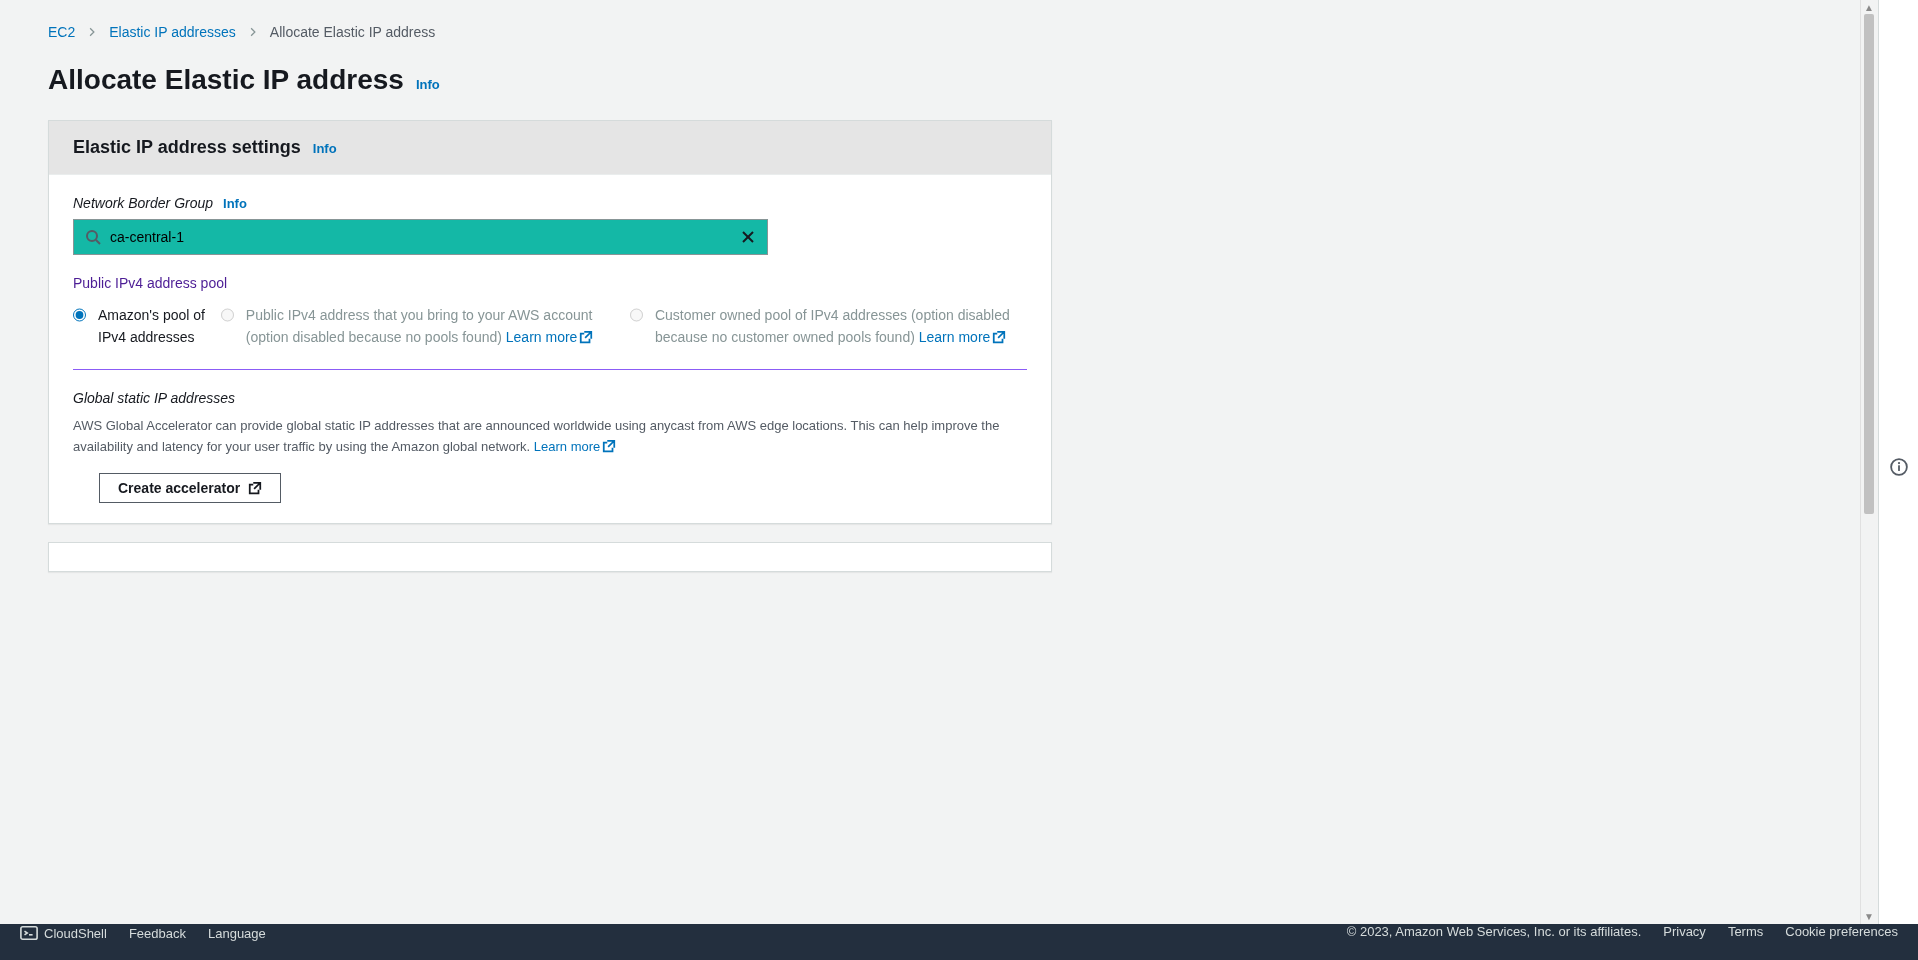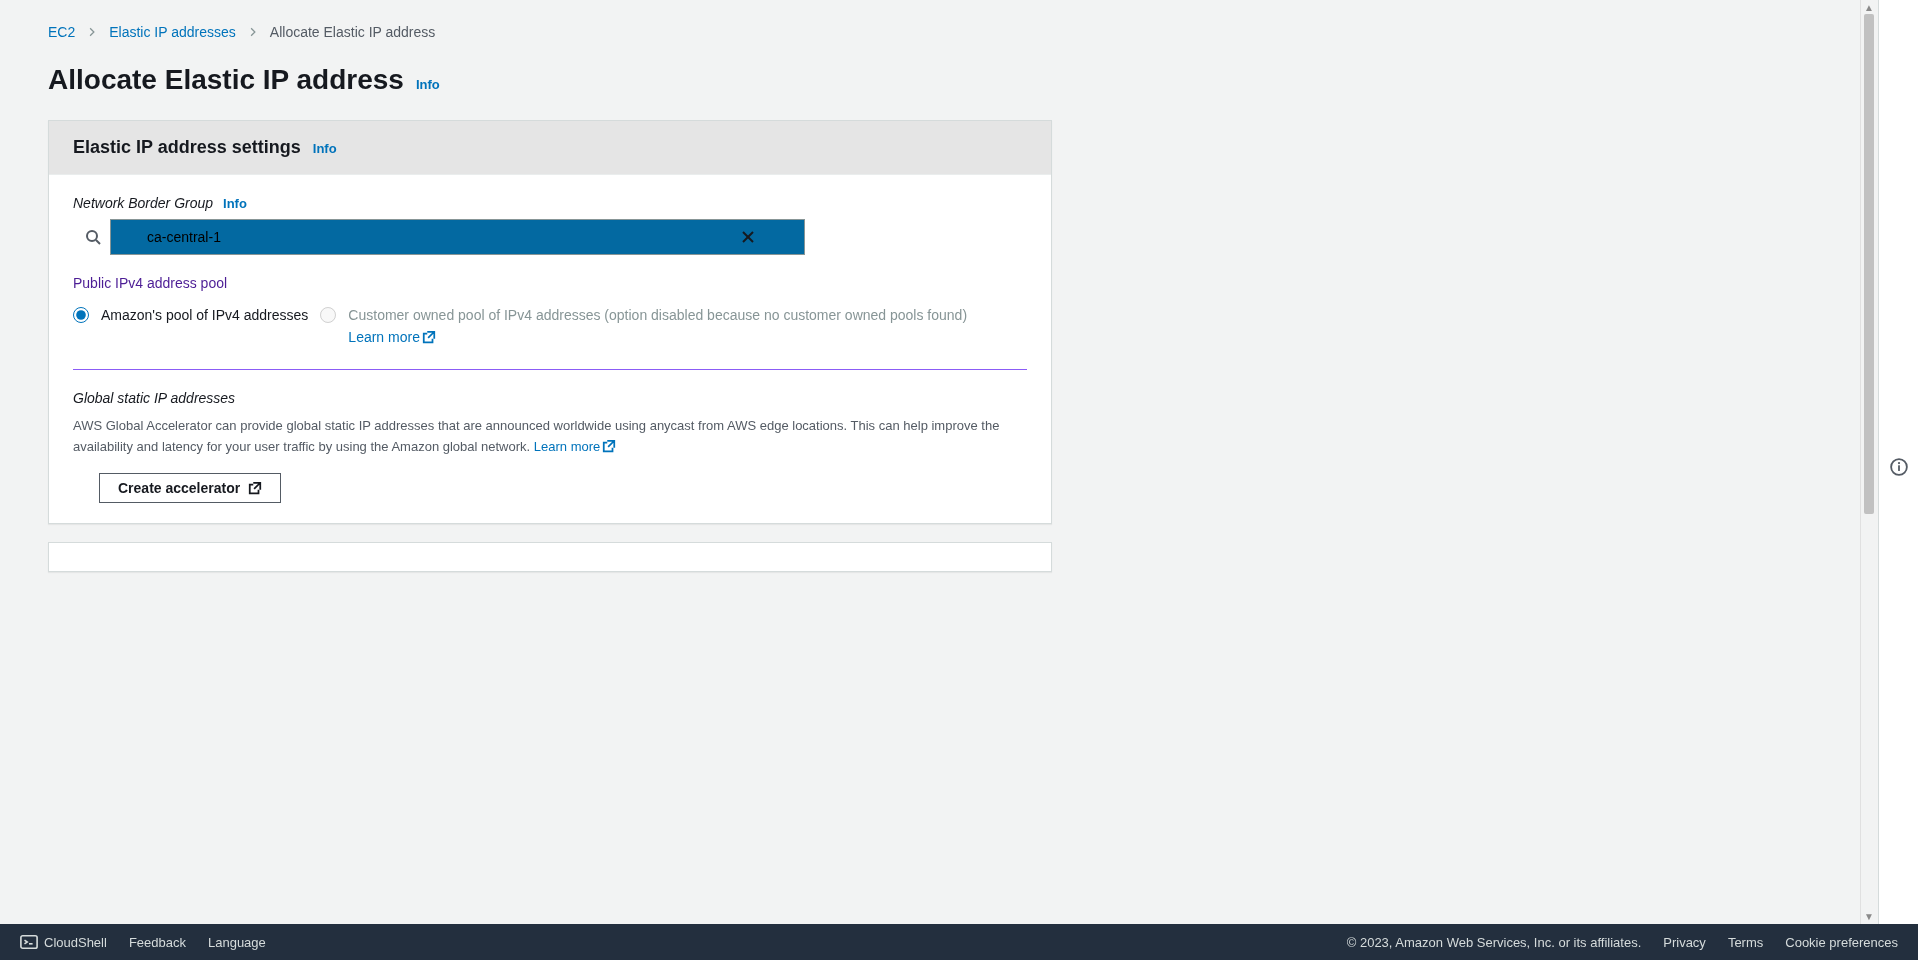--- a/index.html
+++ b/index.html
@@ -27,41 +27,41 @@
   .panel-header h2 { font-size: 18px; font-weight: 700; }
   .panel-body { padding: 20px 24px; }
   .panel-section + .panel-section { border-top: 1px solid #8b5cf6; margin-top: 20px; padding-top: 20px; }
 
   .field-label-row { display: flex; align-items: baseline; gap: 10px; margin-bottom: 8px; }
   .field-label { font-size: 14px; color: #16191f; font-style: italic; }
 
   
   .search-wrap { position: relative; width: 695px; max-width:100%; }
   .search-wrap .search-icon { position: absolute; left: 12px; top: 50%; transform: translateY(-50%); color: #545b64; display:flex; }
-  .search-input { width: 100%; height: 36px; border: 1px solid #879596; padding: 6px 40px 6px 36px; font-size: 14px; background:#0369a1;margin-left:37px; }
+  .search-input { width: 100%; height: 36px; border: 1px solid #879596; padding: 6px 40px 6px 36px; font-size: 14px; background:#14b8a6; }
   .clear-btn { position: absolute; right: 6px; top: 50%; transform: translateY(-50%); background: none; border: none; cursor: pointer; color: #16191f; padding: 6px; display:flex; }
 
   
   .radio-group { display: flex; flex-direction: row; gap: 12px; margin-top:13px; }
   .radio-row { display: flex; align-items: flex-start; gap: 12px; }
   .radio-row input[type=radio] { margin-top: 3px; width: 16px; height: 16px; accent-color: #0073bb; }
   .radio-row.disabled { color: #879596; }
   .radio-row.disabled input[type=radio] { accent-color: #c9c9c9; }
   .radio-label { font-size: 14px; line-height: 1.6; max-width: 660px; }
   .learn-more { color: #0073bb; text-decoration: none; white-space: nowrap; }
   .ext-icon { display:inline-flex; vertical-align: -2px; margin-left:2px; }
 
   .desc-text { font-size: 13px; color: #545b64; line-height: 1.6; margin-top: 10px; }
 
   .btn { display: inline-flex; align-items: center; gap: 8px; background: #fff; border: 1px solid #545b64; color: #16191f; font-weight:700; font-size: 14px; padding: 6px 18px; cursor:pointer; margin-top: 16px; margin-left: 26px; }
 
   .panel-spacer { height: 18px; }
 
   
-  .footer { height: 36px; background: #232f3e; color: #d5dbdb; display: flex; align-items: center; justify-content: space-between; padding: 0 20px; font-size: 13px; flex-shrink:0; }
+  .footer { height: 36px; background: #232f3e; color: #d5dbdb; display: flex; align-items: flex-start; justify-content: space-between; padding: 0 20px; font-size: 13px; flex-shrink:0; }
   .footer-left, .footer-right { display: flex; align-items: center; gap: 22px; }
   .footer a, .footer button { color: #d5dbdb; text-decoration: none; background: none; border: none; cursor: pointer; font-size: 13px; }
   .cloudshell { display: inline-flex; align-items: center; gap: 6px; }
 
   
   .rightgutter { width: 18px; background:#f2f3f3; border-left:1px solid #e0e0e0; position:relative; flex-shrink:0; }
   .rightgutter .arrow { position:absolute; left:3px; color:#8a8a8a; font-size:10px; }
   .rightgutter .arrow.up { top:2px; }
   .rightgutter .arrow.down { bottom:2px; }
   .rightgutter .thumb { position:absolute; left:3px; top:14px; width:10px; height:500px; background:#c1c1c1; border-radius:2px; }
@@ -133,20 +133,31 @@
             </div>
 
             <div class="section-title">Public IPv4 address pool</div>
             <div class="radio-group">
 
               <label class="radio-row">
                 <input type="radio" name="pool" checked="" style="">
                 <span class="radio-label">Amazon's pool of IPv4 addresses</span>
               </label>
 
+              <label class="radio-row disabled">
+                <input type="radio" name="pool" disabled="" style="">
+                <span class="radio-label">
+                  <span>Public IPv4 address that you bring to your AWS account (option disabled because no pools found) </span><a href="#" class="learn-more"><span>Learn more</span><span class="ext-icon">
+                        <svg width="14" height="14" viewBox="0 0 16 16">
+                          <path d="M6 2h8v8M14 2L7 9" fill="none" stroke="currentColor" stroke-width="2"></path>
+                          <path d="M12 10v4H2V4h4" fill="none" stroke="currentColor" stroke-width="2"></path>
+                        </svg>
+                      </span></a>
+                </span>
+              </label>
 
               <label class="radio-row disabled">
                 <input type="radio" name="pool" disabled="" style="">
                 <span class="radio-label">
                   <span>Customer owned pool of IPv4 addresses (option disabled because no customer owned pools found) </span><a href="#" class="learn-more"><span>Learn more</span><span class="ext-icon">
                         <svg width="14" height="14" viewBox="0 0 16 16">
                           <path d="M6 2h8v8M14 2L7 9" fill="none" stroke="currentColor" stroke-width="2"></path>
                           <path d="M12 10v4H2V4h4" fill="none" stroke="currentColor" stroke-width="2"></path>
                         </svg>
                       </span></a>

